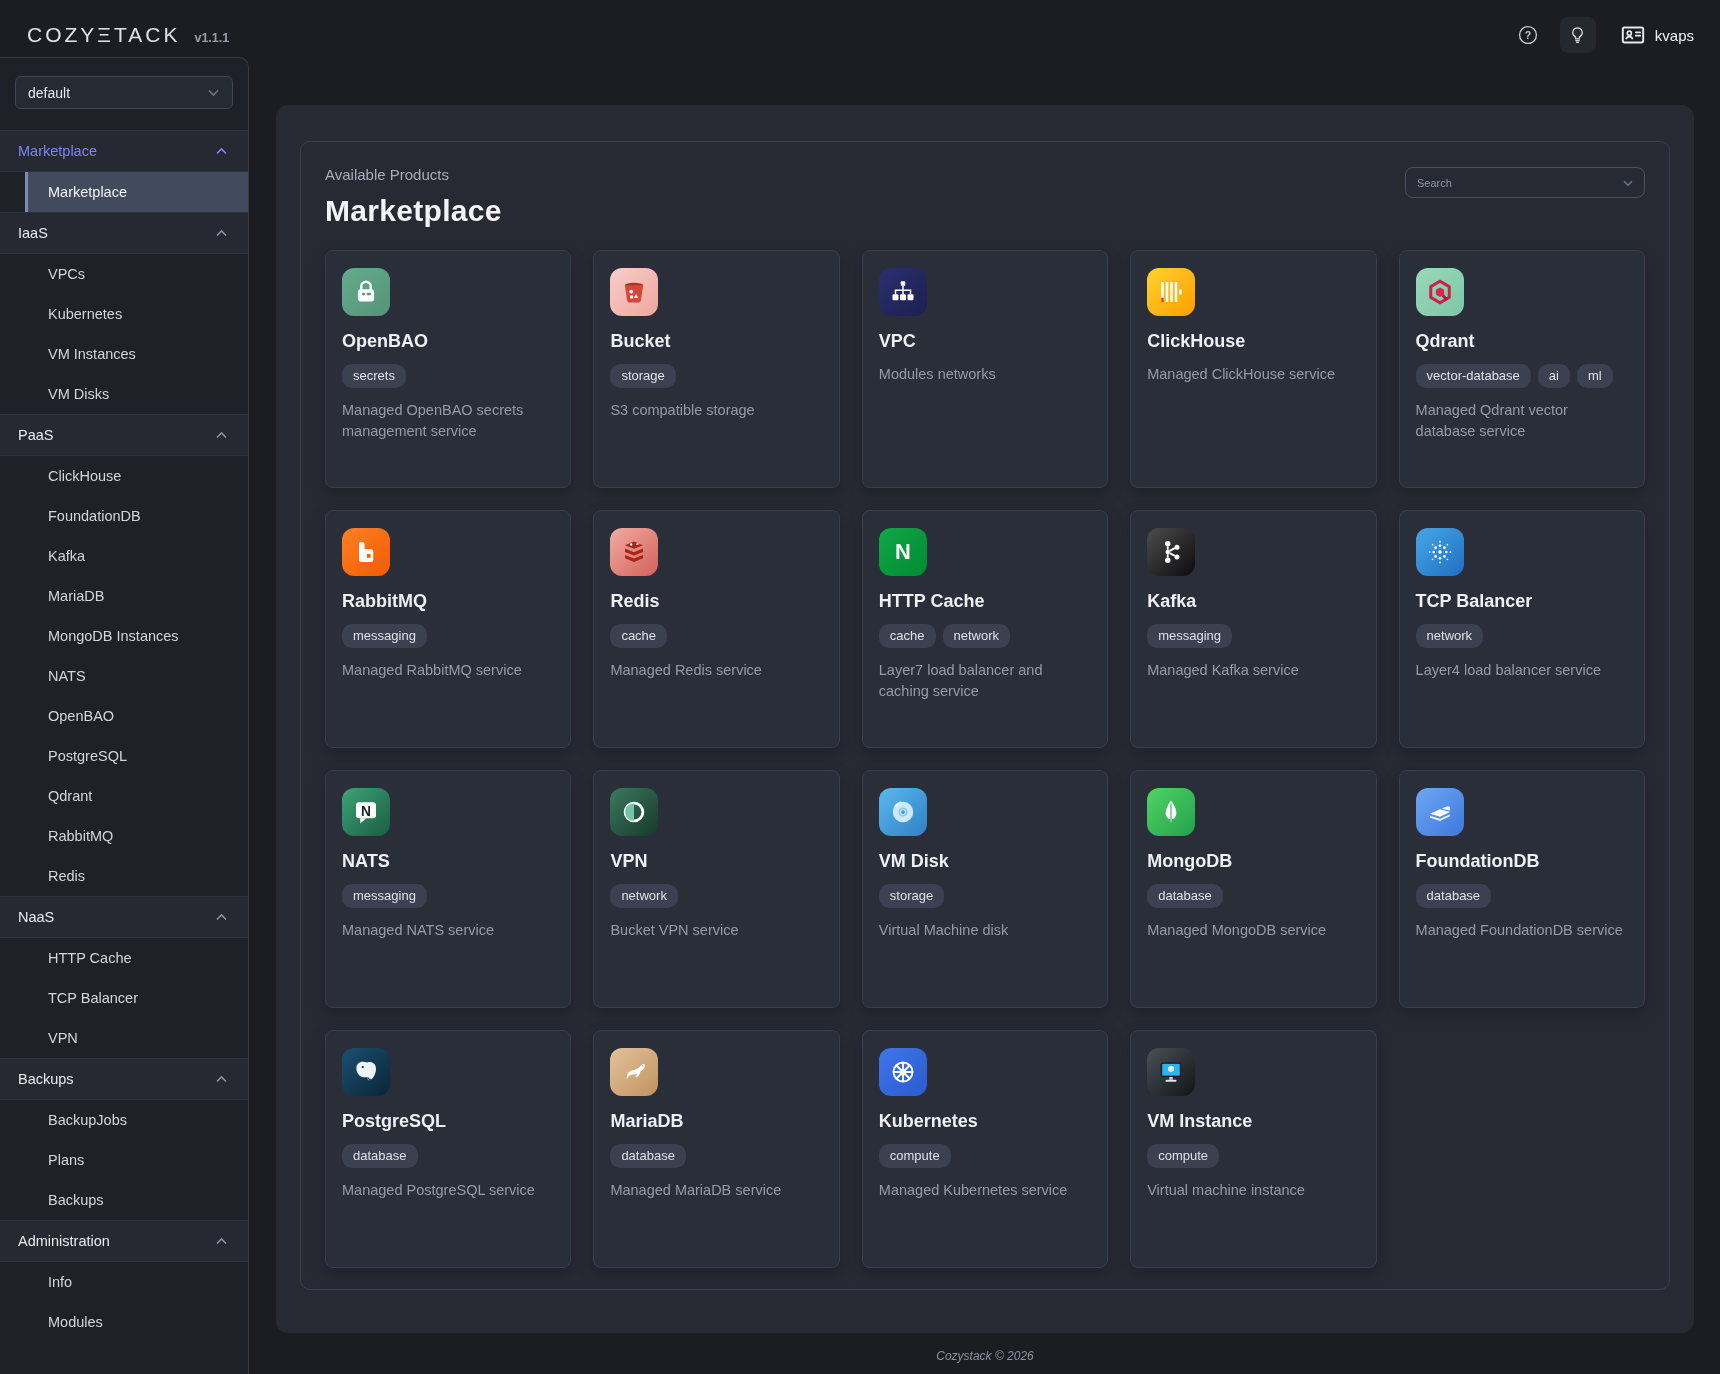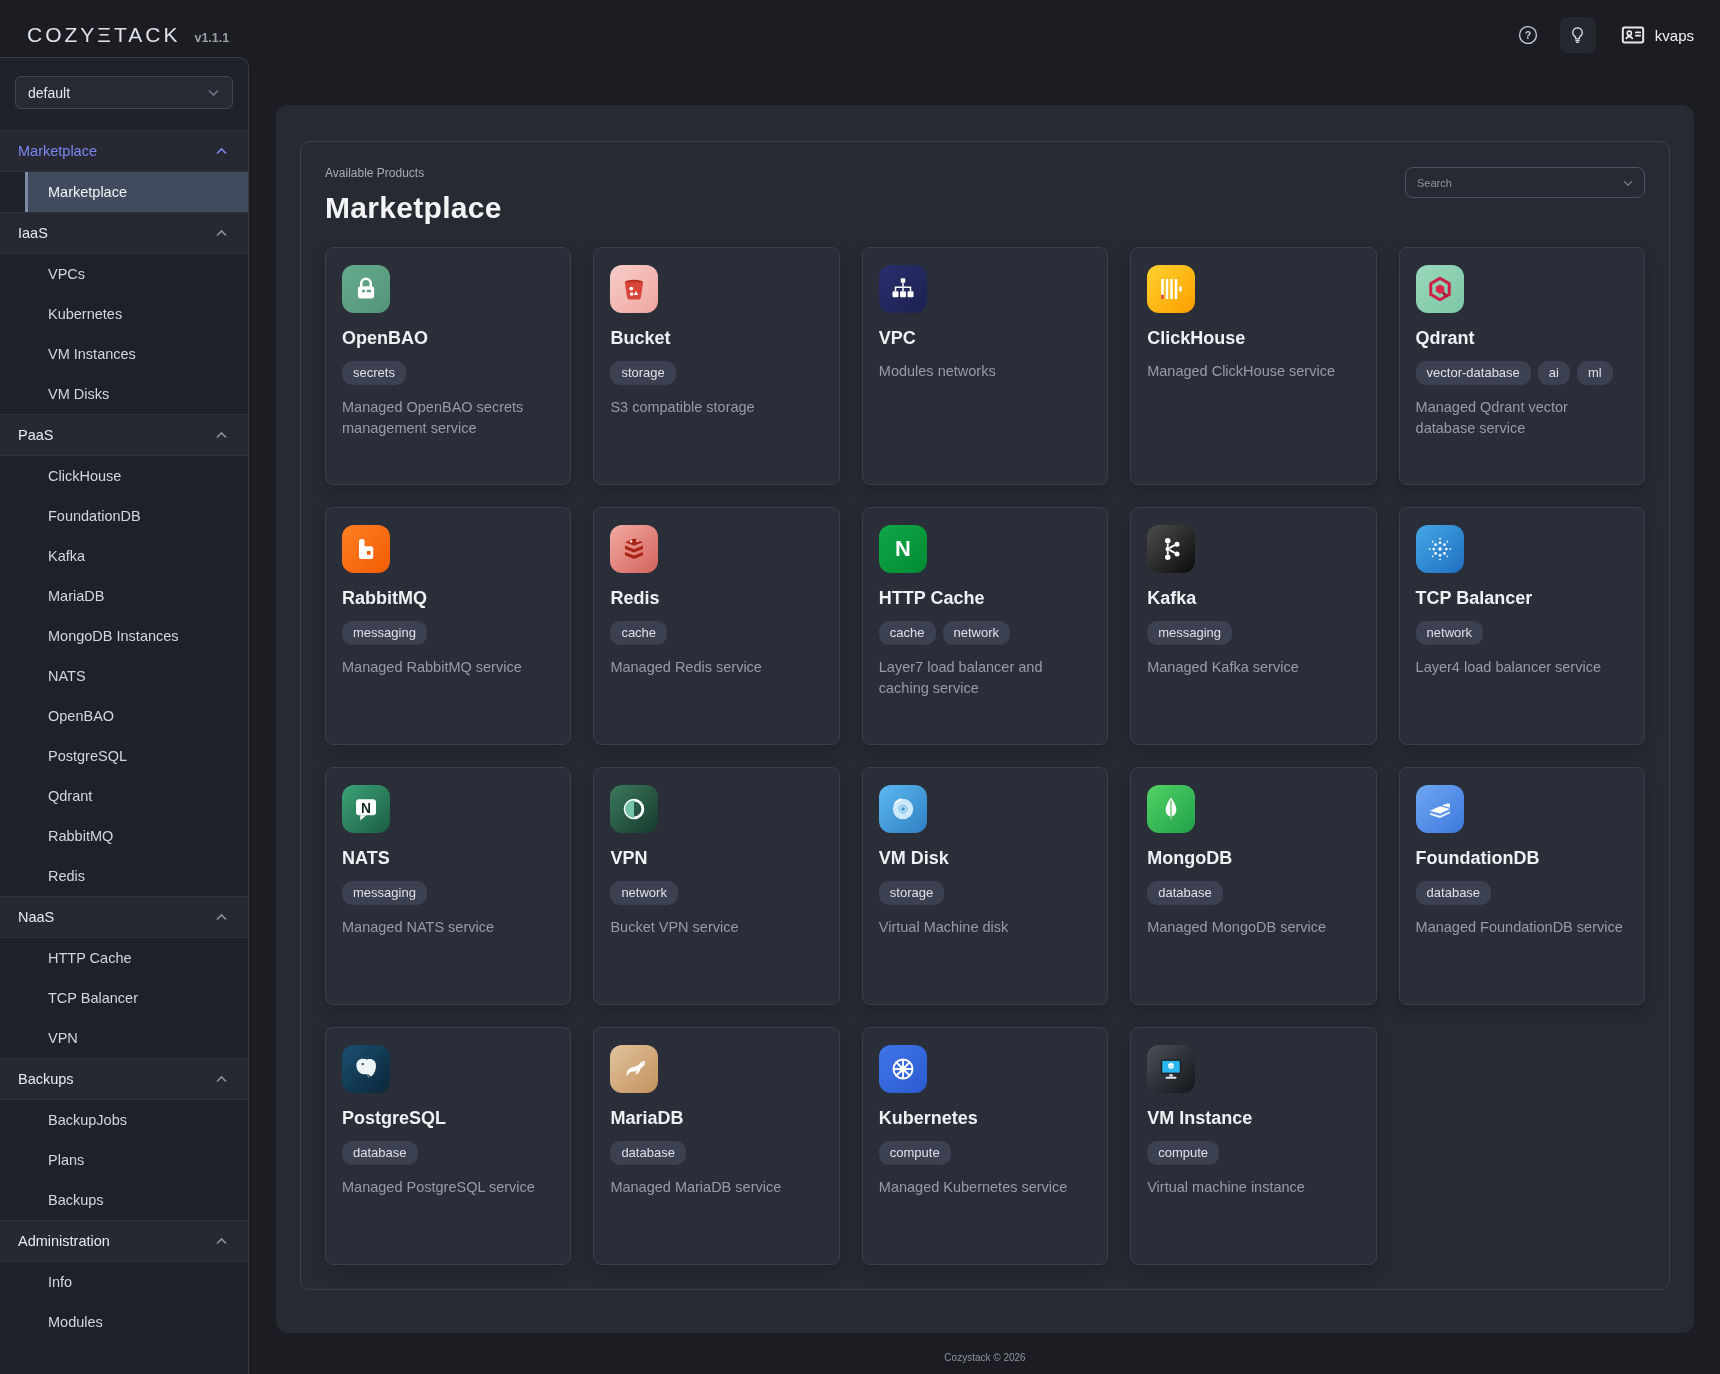--- a/index.html
+++ b/index.html
@@ -57,21 +57,21 @@
   .outer-panel {
     position:absolute; left:276px; top:105px; width:1418px; height:1228px;
     background:#272a33; border-radius:12px;
   }
   .inner-panel {
     position:absolute; left:24px; right:24px; top:36px; bottom:43px;
     background:#272a33; border:1px solid #3a404d; border-radius:10px;
     overflow:hidden;
   }
   .panel-head { position:relative; padding:24px 24px 14px 24px; }
-  .eyebrow { font-size:12px; color:#a7adb8; margin-bottom:11px; }
+  .eyebrow { font-size:15px; color:#a7adb8; margin-bottom:11px; }
   .page-title { font-size:30px; font-weight:bold; color:#f3f4f6; letter-spacing:.3px; }
   .search-box {
     position:absolute; top:25px; right:24px; width:240px; height:31px;
     border:1px solid #4a5164; border-radius:8px;
     display:flex; align-items:center; padding:0 10px 0 11px; gap:6px;
   }
   .search-box input {
     flex:1; min-width:0; background:transparent; border:none; outline:none;
     color:#e5e7eb; font-size:11px; font-family:inherit;
   }
@@ -93,21 +93,21 @@
   .card-title { font-size:18px; font-weight:600; color:#eef0f4; margin-bottom:12px; }
   .tag-row { display:flex; flex-wrap:wrap; gap:7px; margin-bottom:12px; }
   .tag {
     background:#3b4150; border-radius:10px; padding:4px 11px;
     font-size:13px; color:#dde1e8; line-height:1.2;
   }
   .card-desc { font-size:14.5px; color:#959ca9; line-height:1.5; }
   
   .footer {
     position:absolute; bottom:11px; left:250px; right:0; 
-    text-align:center; color:#8d93a0; font-size:10px;
+    text-align:center; color:#8d93a0; font-size:12px;font-style:italic;
   }
 </style>
 </head>
 <body>
 
 <header class="app-header">
   <div class="logo-wrap">
     <span class="logo">COZYΞTACK</span>
     <span class="version">v1.1.1</span>
   </div>

